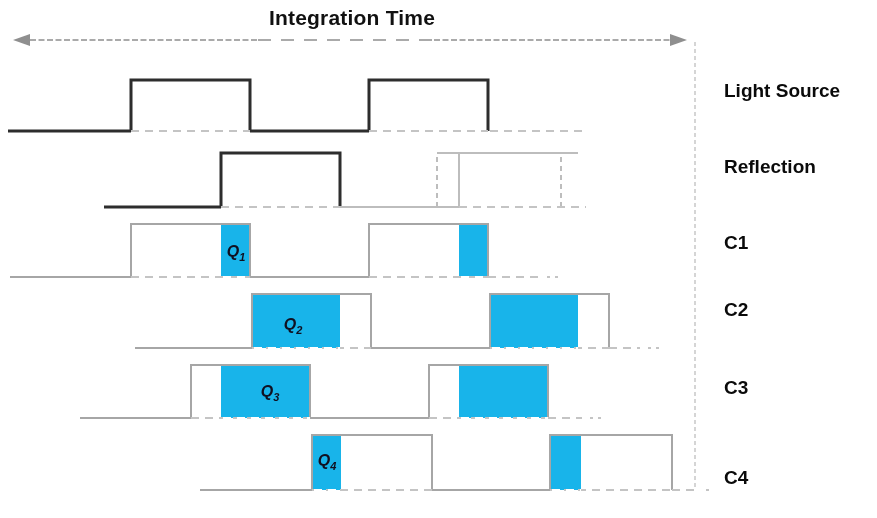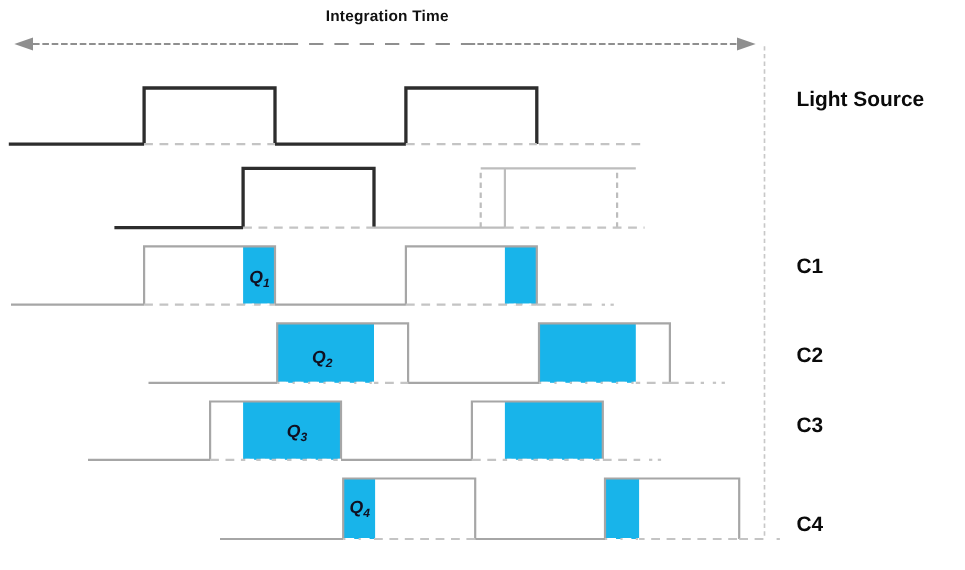--- a/index.html
+++ b/index.html
@@ -2,21 +2,21 @@
 <html><head>
 <meta charset="utf-8">
 <style>
   html,body{margin:0;padding:0;background:#ffffff;}
   .stage{
     position:relative;width:877px;height:518px;background:#ffffff;overflow:hidden;
     font-family:"Liberation Sans", sans-serif;
   }
   .title{
     position:absolute;top:6px;left:352px;transform:translateX(-50%);
-    font-size:14px;font-weight:bold;color:#111111;white-space:nowrap;letter-spacing:0.2px;
+    font-size:21px;font-weight:bold;color:#111111;white-space:nowrap;letter-spacing:0.2px;
   }
   .row-label{
     position:absolute;left:724px;font-size:19px;font-weight:bold;color:#0a0a0a;white-space:nowrap;
   }
   svg{position:absolute;top:0;left:0;}
 </style>
 </head>
 <body>
 
 <div class="stage">
@@ -113,18 +113,19 @@
         <line x1="550" y1="490" x2="672" y2="490" stroke="#c4c4c4" stroke-width="2" stroke-dasharray="8 6"></line>
         <line x1="672" y1="490" x2="700" y2="490" stroke="#c4c4c4" stroke-width="2" stroke-dasharray="8 6"></line>
         <line x1="314" y1="490" x2="341" y2="490" stroke="#ffffff" stroke-width="2" stroke-dasharray="8 6"></line>
         <line x1="552" y1="490" x2="581" y2="490" stroke="#ffffff" stroke-width="2" stroke-dasharray="8 6"></line>
         <line x1="706" y1="490" x2="709" y2="490" stroke="#c4c4c4" stroke-width="2"></line>
         <text x="327" y="466" fill="#101021" text-anchor="middle" font-family="&quot;Liberation Sans&quot;, sans-serif" font-size="16" font-weight="bold" font-style="italic"><tspan>Q</tspan><tspan font-size="11" dy="4">4</tspan></text>
       </g>
     </svg>
 
   <div class="row-label" style="top:80px">Light Source</div>
+  <div class="row-label" style="top:156px">Reflection</div>
   <div class="row-label" style="top:232px">C1</div>
-  <div class="row-label" style="top:313px">C2</div>
+  <div class="row-label" style="top:299px">C2</div>
   <div class="row-label" style="top:377px">C3</div>
   <div class="row-label" style="top:467px">C4</div>
 
 </div>
 
 </body></html>

